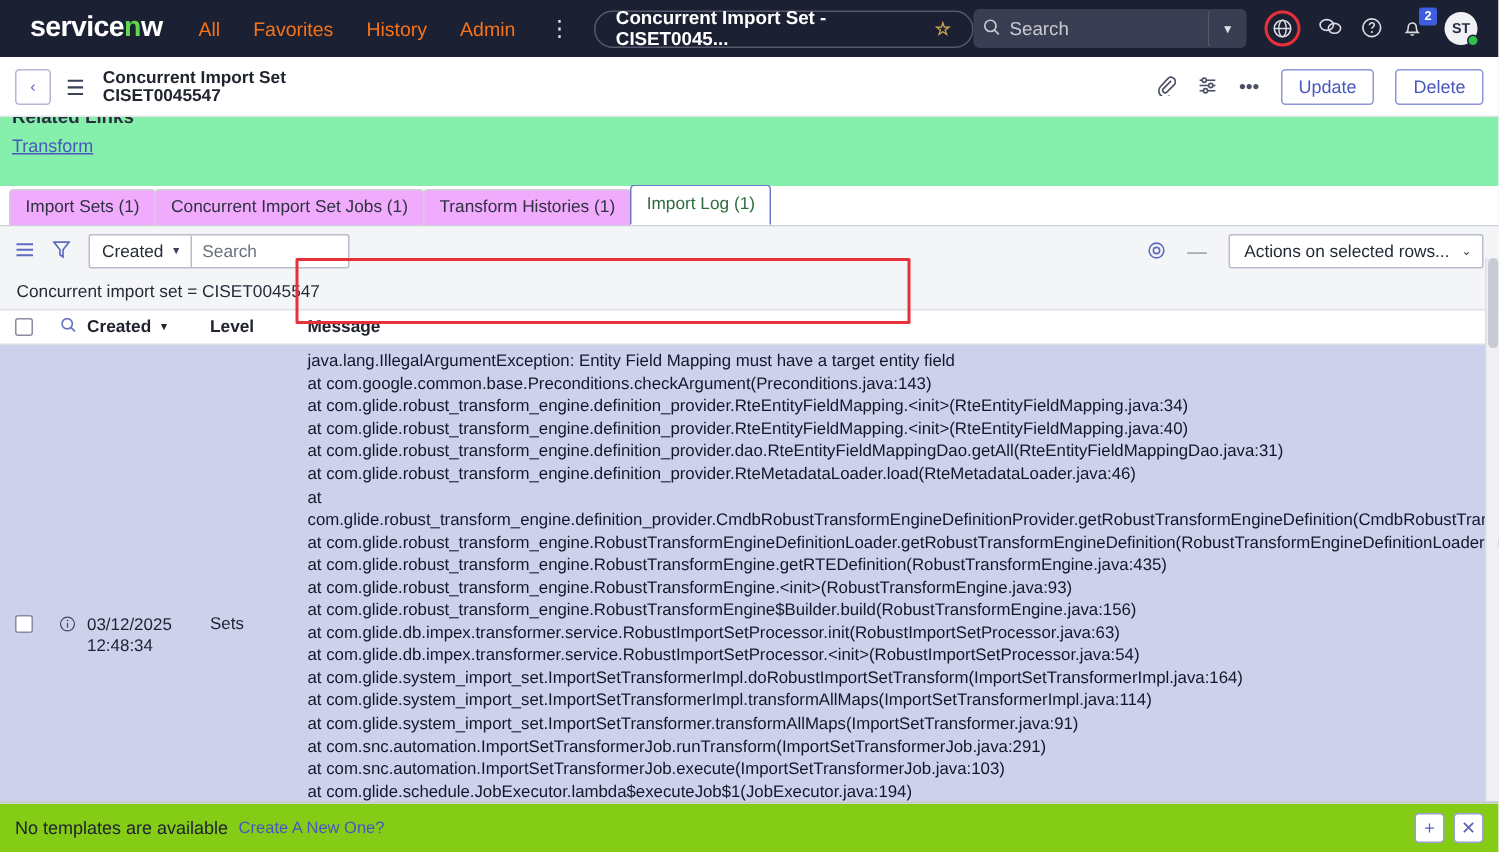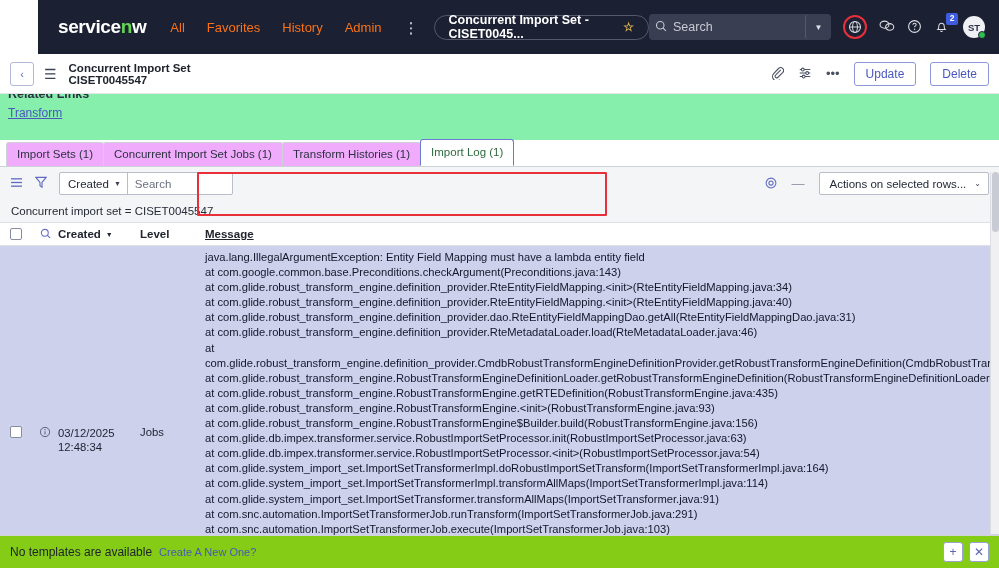--- a/index.html
+++ b/index.html
@@ -5,22 +5,22 @@
   * { box-sizing: border-box; margin: 0; padding: 0; }
   html, body {
     width: 999px; height: 568px;
     font-family: "Liberation Sans", sans-serif;
     background: #ffffff;
     overflow: hidden;
   }
 
   
   .topnav {
-    height: 54px; background: #1c2033; display: flex; align-items: center;
-    padding: 0 10px; color: #fff; position: relative; margin-left: 38px;
+    height: 38px; background: #1c2033; display: flex; align-items: center;
+    padding: 0 10px; color: #fff; position: relative;
   }
   .logo { font-size: 19px; font-weight: 700; letter-spacing: -0.4px; margin-left: 10px; margin-right: 24px; }
   .logo .grn { color: #62d84e; }
   .navlink { font-size: 13px; color: #f97316; margin-right: 22px; cursor: pointer; }
   .navdots { font-size: 15px; color: #e3e4e8; letter-spacing: 1px; margin-right: 10px; cursor: pointer; line-height: 1; }
   .recordpill {
     border: 1px solid #55596b; border-radius: 16px; height: 25px;
     display: flex; align-items: center; gap: 7px; padding: 0 14px;
     font-size: 12.5px; font-weight: 700; color: #fff; cursor: pointer;
     margin-left: 4px;
@@ -141,21 +141,21 @@
   .thead {
     display: flex; align-items: center; height: 24px; background: #fff;
     border-top: 1px solid #dfe0e5; border-bottom: 1px solid #dfe0e5;
     font-size: 11.5px; font-weight: 700; color: #20242e;
   }
   .c-chk { width: 32px; display: flex; justify-content: center; align-items: center; }
   .c-srch { width: 26px; display: flex; justify-content: center; align-items: center; color:#6b72c4; font-size: 11px;}
   .c-created { width: 82px; display: flex; align-items: center; gap: 5px; }
   .c-created .car { font-size: 7px; }
   .c-level { width: 55px; }
-  .c-msg { flex: 1; padding-left: 10px; text-decoration: underline; }
+  .c-msg { flex: 1; padding-left: 10px; }
 
   .chk {
     width: 12px; height: 12px; border: 1px solid #878c9e; border-radius: 2px;
     background: #fff; cursor: pointer; display: block;
   }
 
   .trow {
     display: flex; background: #ced1ec; min-height: 326px;
     font-size: 11.3px; color: #1d2130;
   }
@@ -388,23 +388,23 @@
               <circle cx="8" cy="4.9" r="0.75" fill="#454b60"></circle>
             </svg>
         </span>
       </div>
       <div class="c-created">
         <div>
           <div>03/12/2025</div>
           <div>12:48:34</div>
         </div>
       </div>
-      <div class="c-level">Jobs</div>
+      <div class="c-level">Sets</div>
       <div class="msgcell" id="msgcell">
-          <div class="msgline first">java.lang.IllegalArgumentException: Entity Field Mapping must have a lambda entity field</div>
+          <div class="msgline first">java.lang.IllegalArgumentException: Entity Field Mapping must have a target entity field</div>
           <div class="msgline">at com.google.common.base.Preconditions.checkArgument(Preconditions.java:143)</div>
           <div class="msgline">at com.glide.robust_transform_engine.definition_provider.RteEntityFieldMapping.&lt;init&gt;(RteEntityFieldMapping.java:34)</div>
           <div class="msgline">at com.glide.robust_transform_engine.definition_provider.RteEntityFieldMapping.&lt;init&gt;(RteEntityFieldMapping.java:40)</div>
           <div class="msgline">at com.glide.robust_transform_engine.definition_provider.dao.RteEntityFieldMappingDao.getAll(RteEntityFieldMappingDao.java:31)</div>
           <div class="msgline">at com.glide.robust_transform_engine.definition_provider.RteMetadataLoader.load(RteMetadataLoader.java:46)</div>
           <div class="msgline">at</div>
           <div class="msgline">com.glide.robust_transform_engine.definition_provider.CmdbRobustTransformEngineDefinitionProvider.getRobustTransformEngineDefinition(CmdbRobustTransformEngineDefinitionProvide</div>
           <div class="msgline">at com.glide.robust_transform_engine.RobustTransformEngineDefinitionLoader.getRobustTransformEngineDefinition(RobustTransformEngineDefinitionLoader.java:42)</div>
           <div class="msgline">at com.glide.robust_transform_engine.RobustTransformEngine.getRTEDefinition(RobustTransformEngine.java:435)</div>
           <div class="msgline">at com.glide.robust_transform_engine.RobustTransformEngine.&lt;init&gt;(RobustTransformEngine.java:93)</div>

